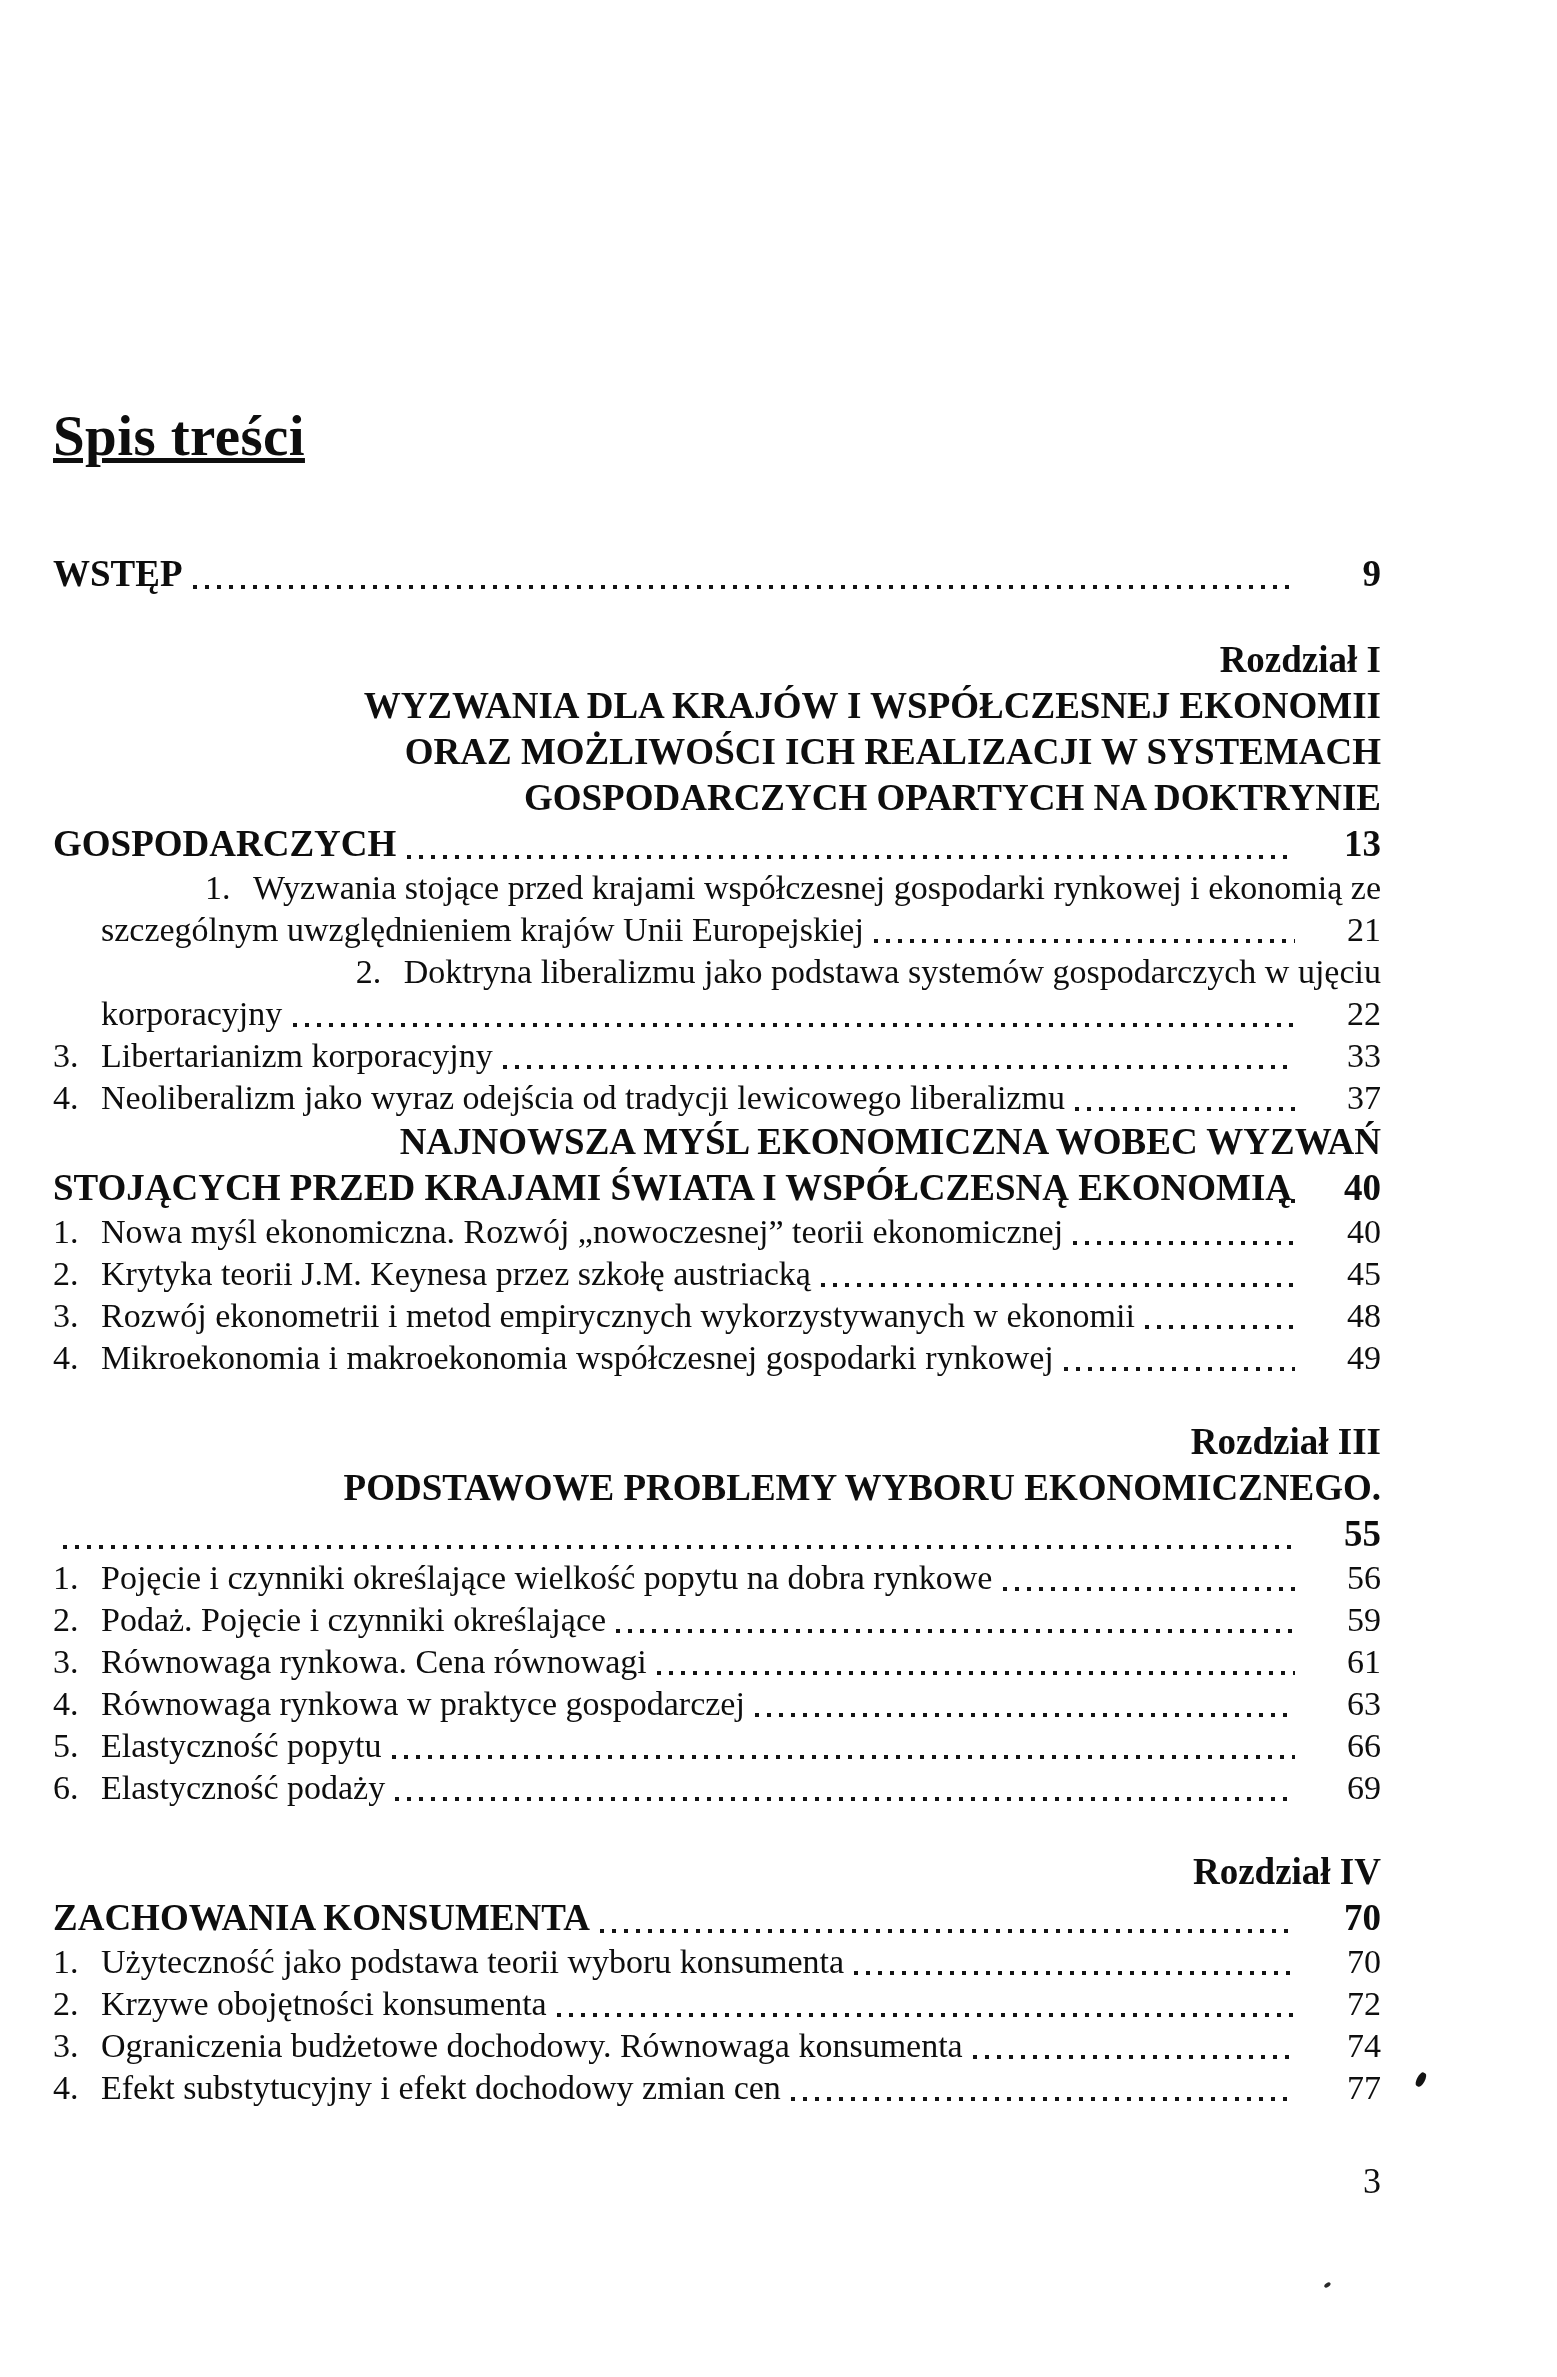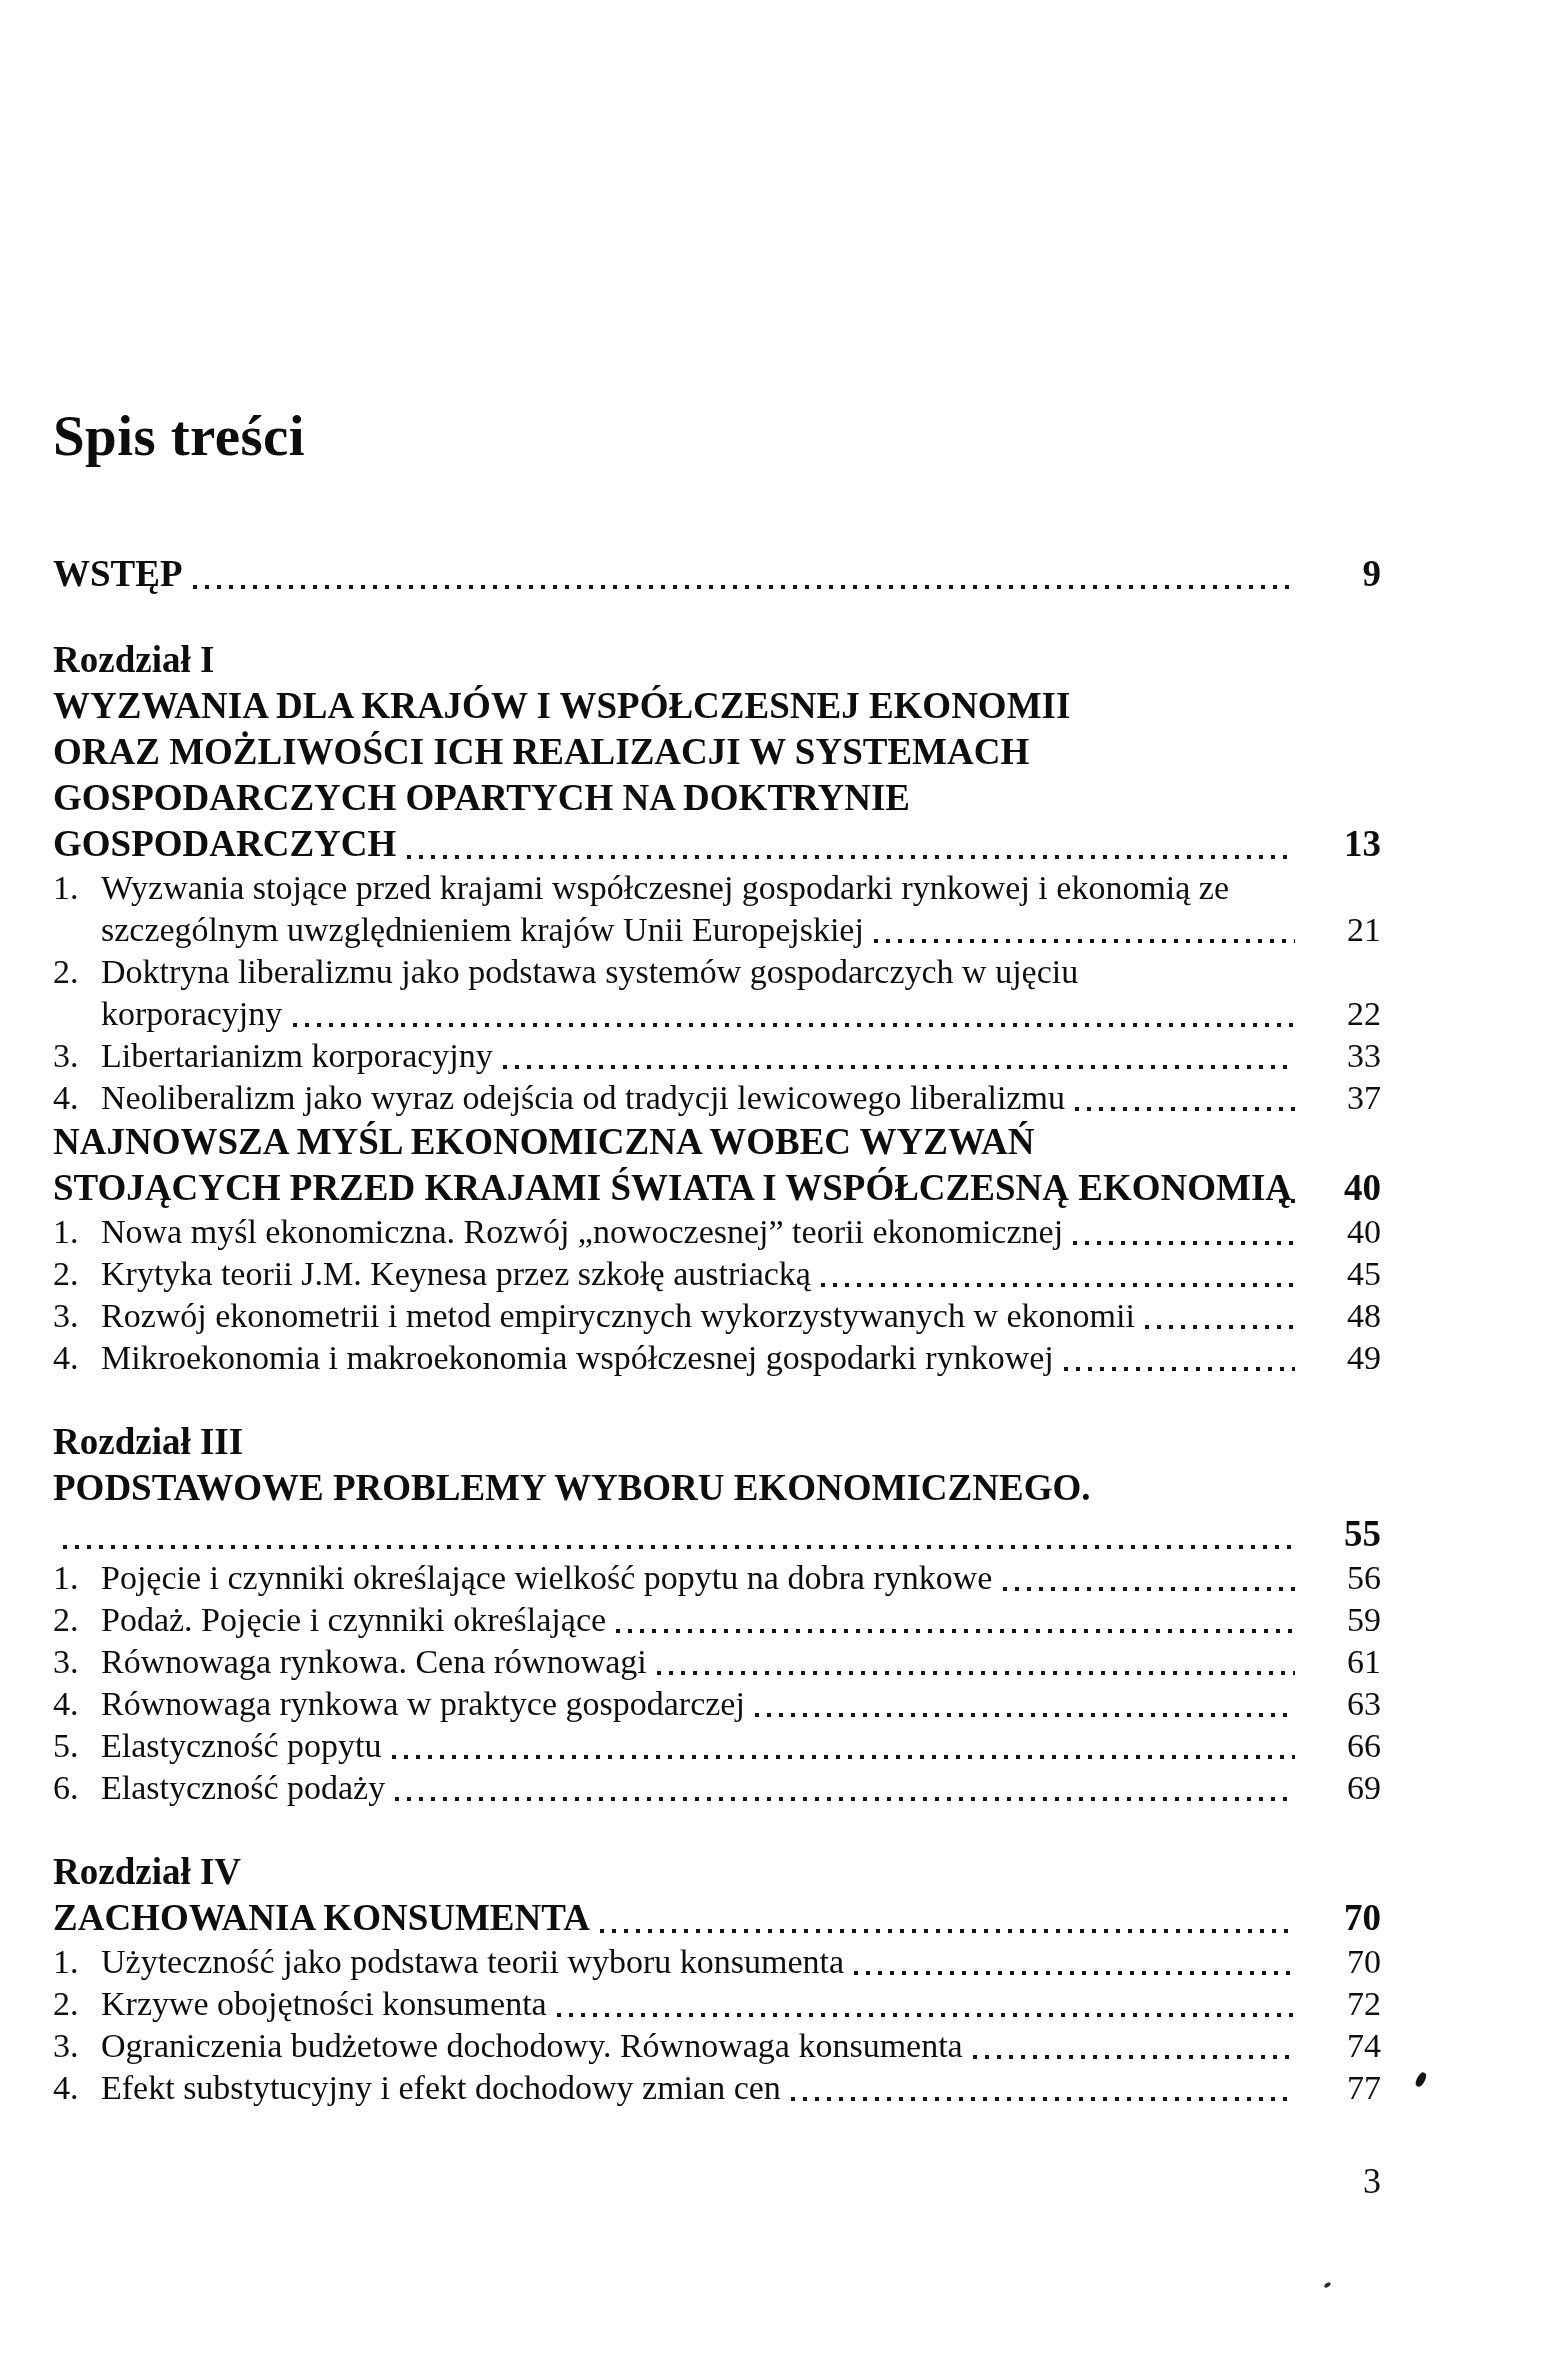--- a/index.html
+++ b/index.html
@@ -10,25 +10,27 @@
     font-family:"Liberation Serif","DejaVu Serif",serif;
     position:relative;
     overflow:hidden;
   }
   .page-inner {
     position:absolute; left:53px; top:403px; width:1328px;
   }
   .title {
     font-size:57px; font-weight:bold; margin:0 0 83px 0;
     letter-spacing:0.4px;
+    text-decoration:underline;
   }
   .row {
     display:flex; align-items:baseline;
     font-size:34px; line-height:42px;
     white-space:nowrap;
+    justify-content:flex-end;
   }
   .row.heading { font-size:37px; line-height:46px; font-weight:bold; }
   .row.section { margin-top:40px; }
   .row.cont { padding-left:48px; }
   .num { flex:0 0 48px; }
   .text { flex:0 1 auto; min-width:0; }
   .leader {
     flex:1 1 17px; min-width:12px; height:4.3px;
     align-self:flex-end; margin:0 13.8px 7.8px 10.3px;
     background-image:repeating-linear-gradient(to right,#141414 0 4.3px,transparent 4.3px 12px);

